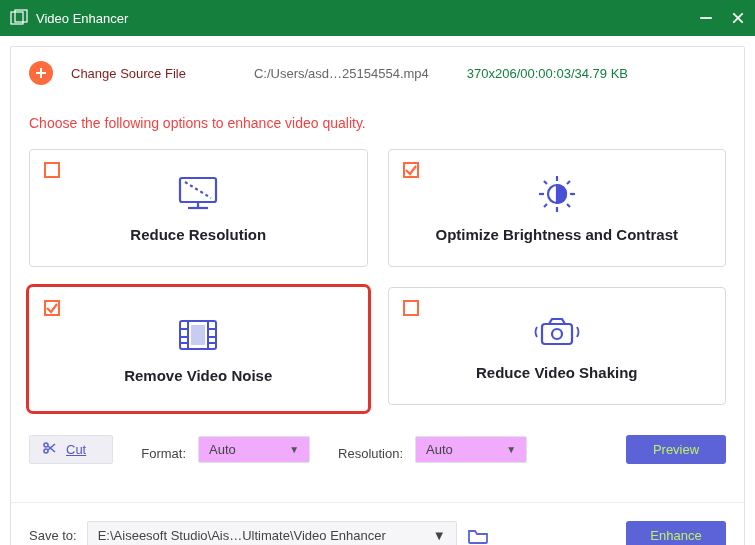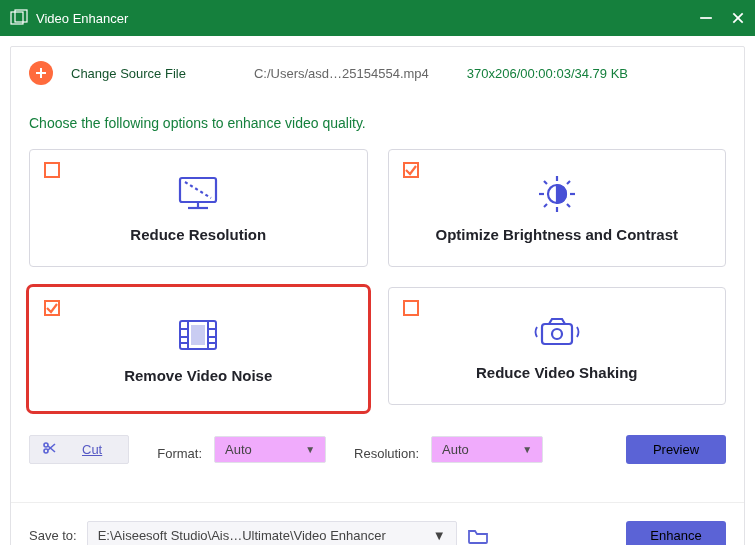--- a/index.html
+++ b/index.html
@@ -9,40 +9,40 @@
 .titlebar .app-icon { width: 18px; height: 18px; margin-right: 8px; }
 .titlebar .title { font-size: 13px; flex: 1; }
 .titlebar .win-controls { display: flex; gap: 18px; }
 .titlebar .win-btn { width: 14px; height: 14px; cursor: pointer; display: flex; align-items: center; justify-content: center; }
 
 .workspace { padding: 10px; }
 .panel { border: 1px solid #e2e2e6; border-radius: 2px; background: #fff; padding: 0; }
 
 .source-row { display: flex; align-items: center; padding: 14px 18px 18px 18px; gap: 18px; font-size: 13px; color: #555; }
 .plus-btn { width: 24px; height: 24px; border-radius: 50%; background: #ff6b3d; display: flex; align-items: center; justify-content: center; color: #fff; font-size: 16px; cursor: pointer; }
-.source-link { color: #14532d; cursor: pointer; }
+.source-link { color: #7f1d1d; cursor: pointer; }
 .source-path { color: #666; margin-left: 50px; }
 .source-meta { color: #15803d; margin-left: 20px; text-align: right; }
 
-.instruction { padding: 12px 18px 18px 18px; font-size: 14px; color: #15803d; }
+.instruction { padding: 12px 18px 18px 18px; font-size: 14px; color: #ef4444; }
 
 .cards { display: grid; grid-template-columns: 1fr 1fr; gap: 20px; padding: 0 18px 18px 18px; }
 .card { border: 1px solid #d8d8e0; border-radius: 4px; height: 118px; position: relative; display: flex; flex-direction: column; align-items: center; justify-content: center; cursor: pointer; }
 .card.highlighted { outline: 3px solid #e0352f; outline-offset: 0; border-color: transparent; height: 124px; }
 .card .check { position: absolute; top: 12px; left: 14px; width: 16px; height: 16px; }
 .card .card-icon { width: 56px; height: 40px; margin-bottom: 12px; display: flex; align-items: center; justify-content: center; }
 .card .card-label { font-size: 15px; font-weight: 700; color: #22232a; }
 
 .toolbar { display: flex; align-items: center; gap: 12px; padding: 6px 18px 14px 18px; font-size: 13px; color: #444; }
-.cut-btn { display: flex; align-items: center; gap: 26px; background: #eeeef4; border: 1px solid #e0e0e8; border-radius: 2px; padding: 5px 26px 5px 12px; cursor: pointer; color: #5558c4; text-decoration: underline; }
+.cut-btn { display: flex; align-items: center; gap: 10px; background: #eeeef4; border: 1px solid #e0e0e8; border-radius: 2px; padding: 5px 26px 5px 12px; cursor: pointer; color: #5558c4; text-decoration: underline; }
 .field-label { margin-left: 16px; margin-top: 8px; }
 .dropdown { display: flex; align-items: center; justify-content: space-between; background: #f0abfc; border: 1px solid #e0e0e8; border-radius: 2px; padding: 5px 10px; width: 112px; cursor: pointer; font-size: 13px; }
 .dropdown .caret { font-size: 10px; color: #555; }
 .spacer { flex: 1; }
-.btn-primary { background: #5b63d6; color: #000000; border: none; border-radius: 3px; padding: 7px 0; width: 100px; font-size: 13px; cursor: pointer; text-align: center; }
+.btn-primary { background: #5b63d6; color: #bef264; border: none; border-radius: 3px; padding: 7px 0; width: 100px; font-size: 13px; cursor: pointer; text-align: center; }
 
 .save-row { display: flex; align-items: center; gap: 10px; padding: 18px 18px 16px 18px; border-top: 1px solid #eee; font-size: 13px; color: #444; margin-top: 24px; }
 .path-dropdown { display: flex; align-items: center; justify-content: space-between; background: #f6f6f9; border: 1px solid #e0e0e8; border-radius: 2px; padding: 6px 10px; width: 370px; cursor: pointer; font-size: 13px; }
 .folder-btn { width: 22px; height: 18px; cursor: pointer; display:flex; align-items:center; justify-content:center; }
 </style>
 </head>
 <body>
 
 <div class="titlebar">
   <span class="app-icon">

